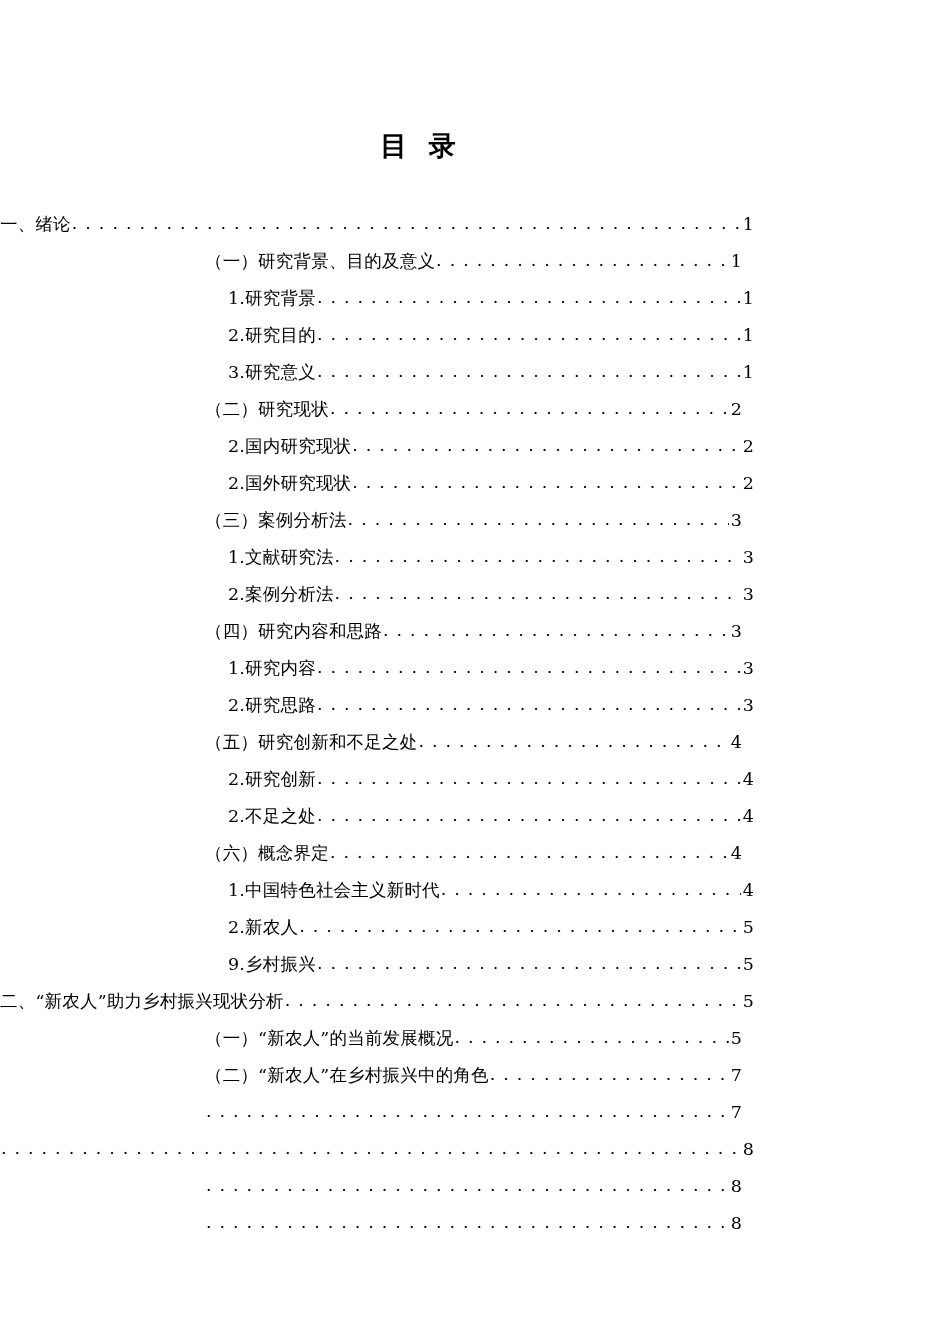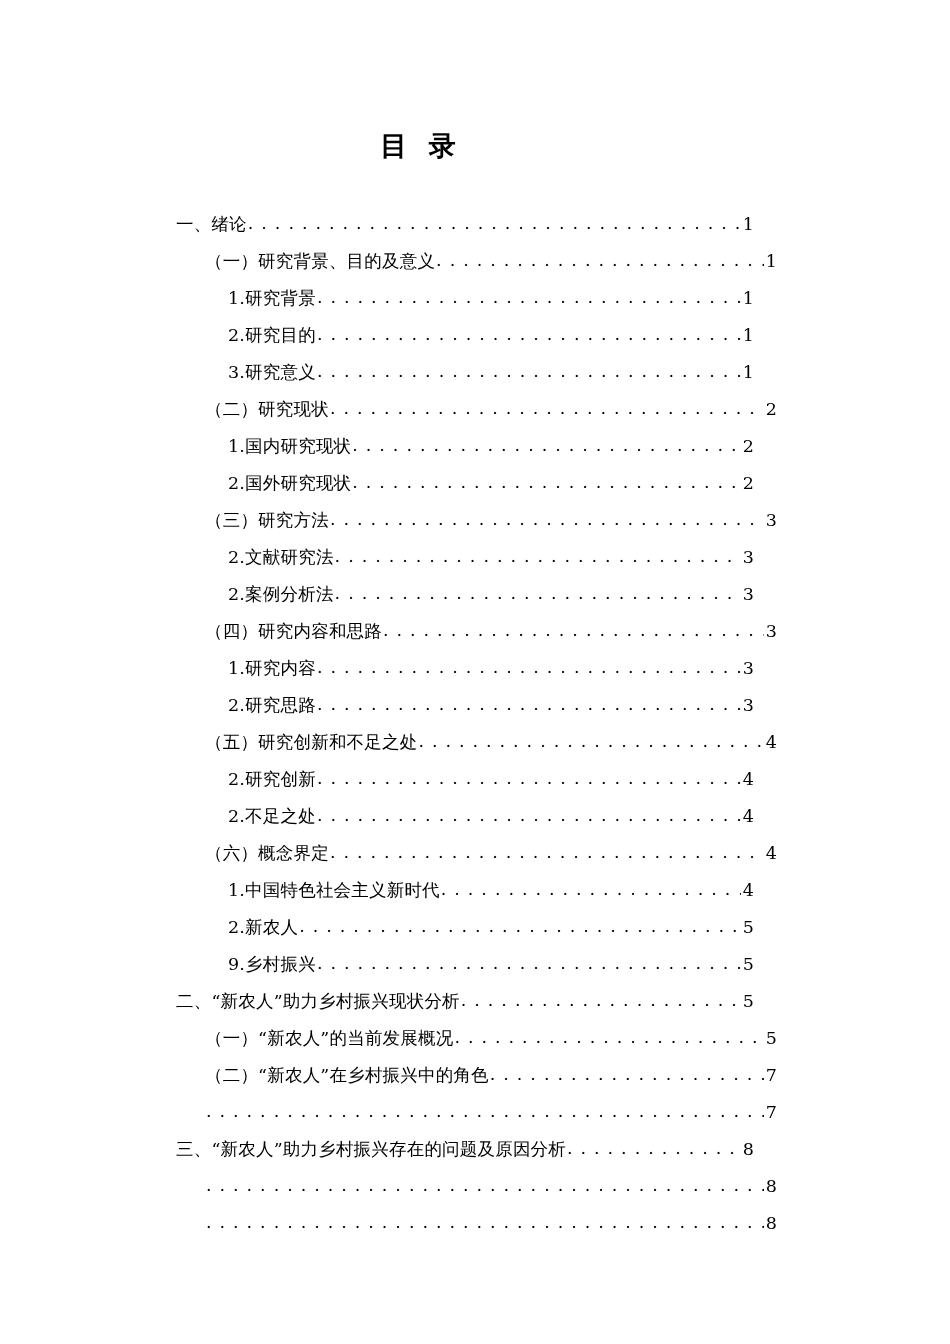--- a/index.html
+++ b/index.html
@@ -62,22 +62,22 @@
     position: relative;
     top: -1px;
   }
   .toc-entry .page-no {
     flex: 0 0 auto;
     text-align: right;
     min-width: 12px;
     font-family: "DejaVu Serif", "Liberation Serif", serif;
   }
   
-  .lvl-1 { margin-left: 176px; margin-right: 88px; }
-  .lvl-2 { margin-left: 205px; margin-right: 65px; }
+  .lvl-1 { margin-right: 88px; }
+  .lvl-2 { margin-left: 205px; margin-right: 100px; }
   .lvl-3 { margin-left: 228px; margin-right: 88px; }
 </style>
 </head>
 <body>
 
 <div class="page">
   <h1 class="toc-title">目 录</h1>
   <ul class="toc-list">
       <li class="toc-entry lvl-1">
         <span class="label">一、绪论</span>
@@ -103,36 +103,36 @@
         <span class="label">3.研究意义</span>
         <span class="dots">. . . . . . . . . . . . . . . . . . . . . . . . . . . . . . . . . . . . . . . . . . . . . . . . . . . . . . . . . . . . . . . . . . . . . . . . . . . . . . . . . . . . . . . . . . . . . . . . . . . . . . . . . . . . . . . . . . . . . . . . . . . . . . . . . . . . . . . . . . . . . . . . . . . . . . . .</span>
         <span class="page-no">1</span>
       </li>
       <li class="toc-entry lvl-2">
         <span class="label">（二）研究现状</span>
         <span class="dots">. . . . . . . . . . . . . . . . . . . . . . . . . . . . . . . . . . . . . . . . . . . . . . . . . . . . . . . . . . . . . . . . . . . . . . . . . . . . . . . . . . . . . . . . . . . . . . . . . . . . . . . . . . . . . . . . . . . . . . . . . . . . . . . . . . . . . . . . . . . . . . . . . . . . . . . .</span>
         <span class="page-no">2</span>
       </li>
       <li class="toc-entry lvl-3">
-        <span class="label">1.国内研究现状</span>
+        <span class="label">2.国内研究现状</span>
         <span class="dots">. . . . . . . . . . . . . . . . . . . . . . . . . . . . . . . . . . . . . . . . . . . . . . . . . . . . . . . . . . . . . . . . . . . . . . . . . . . . . . . . . . . . . . . . . . . . . . . . . . . . . . . . . . . . . . . . . . . . . . . . . . . . . . . . . . . . . . . . . . . . . . . . . . . . . . . .</span>
         <span class="page-no">2</span>
       </li>
       <li class="toc-entry lvl-3">
         <span class="label">2.国外研究现状</span>
         <span class="dots">. . . . . . . . . . . . . . . . . . . . . . . . . . . . . . . . . . . . . . . . . . . . . . . . . . . . . . . . . . . . . . . . . . . . . . . . . . . . . . . . . . . . . . . . . . . . . . . . . . . . . . . . . . . . . . . . . . . . . . . . . . . . . . . . . . . . . . . . . . . . . . . . . . . . . . . .</span>
         <span class="page-no">2</span>
       </li>
       <li class="toc-entry lvl-2">
-        <span class="label">（三）研究方法</span>
-        <span class="dots">. . . . . . . . . . . . . . . . . . . . . . . . . . . . . . . . . . . . . . . . . . . . . . . . . . . . . . . . . . . . . . . . . . . . . . . . . . . . . . . . . . . . . . . . . . . . . . . . . . . . . . . . . . . . . . . . . . . . . . . . . . . . . . . . . . . . . . . . . . . . . . . . . . . . . . . .</span>
-        <span class="page-no">3</span>
-      </li>
-      <li class="toc-entry lvl-3">
-        <span class="label">2.文献研究法</span>
+        <span class="label">（三）案例分析法</span>
+        <span class="dots">. . . . . . . . . . . . . . . . . . . . . . . . . . . . . . . . . . . . . . . . . . . . . . . . . . . . . . . . . . . . . . . . . . . . . . . . . . . . . . . . . . . . . . . . . . . . . . . . . . . . . . . . . . . . . . . . . . . . . . . . . . . . . . . . . . . . . . . . . . . . . . . . . . . . . . . .</span>
+        <span class="page-no">3</span>
+      </li>
+      <li class="toc-entry lvl-3">
+        <span class="label">1.文献研究法</span>
         <span class="dots">. . . . . . . . . . . . . . . . . . . . . . . . . . . . . . . . . . . . . . . . . . . . . . . . . . . . . . . . . . . . . . . . . . . . . . . . . . . . . . . . . . . . . . . . . . . . . . . . . . . . . . . . . . . . . . . . . . . . . . . . . . . . . . . . . . . . . . . . . . . . . . . . . . . . . . . .</span>
         <span class="page-no">3</span>
       </li>
       <li class="toc-entry lvl-3">
         <span class="label">2.案例分析法</span>
         <span class="dots">. . . . . . . . . . . . . . . . . . . . . . . . . . . . . . . . . . . . . . . . . . . . . . . . . . . . . . . . . . . . . . . . . . . . . . . . . . . . . . . . . . . . . . . . . . . . . . . . . . . . . . . . . . . . . . . . . . . . . . . . . . . . . . . . . . . . . . . . . . . . . . . . . . . . . . . .</span>
         <span class="page-no">3</span>
       </li>
       <li class="toc-entry lvl-2">
         <span class="label">（四）研究内容和思路</span>
@@ -197,21 +197,20 @@
       <li class="toc-entry lvl-2">
         <span class="label">（二）“新农人”在乡村振兴中的角色</span>
         <span class="dots">. . . . . . . . . . . . . . . . . . . . . . . . . . . . . . . . . . . . . . . . . . . . . . . . . . . . . . . . . . . . . . . . . . . . . . . . . . . . . . . . . . . . . . . . . . . . . . . . . . . . . . . . . . . . . . . . . . . . . . . . . . . . . . . . . . . . . . . . . . . . . . . . . . . . . . . .</span>
         <span class="page-no">7</span>
       </li>
       <li class="toc-entry lvl-2">
         <span class="dots">. . . . . . . . . . . . . . . . . . . . . . . . . . . . . . . . . . . . . . . . . . . . . . . . . . . . . . . . . . . . . . . . . . . . . . . . . . . . . . . . . . . . . . . . . . . . . . . . . . . . . . . . . . . . . . . . . . . . . . . . . . . . . . . . . . . . . . . . . . . . . . . . . . . . . . . .</span>
         <span class="page-no">7</span>
       </li>
       <li class="toc-entry lvl-1">
-        <span class="label">三、“新农人”助力乡村振兴存在的问题及原因分析</span>
         <span class="dots">. . . . . . . . . . . . . . . . . . . . . . . . . . . . . . . . . . . . . . . . . . . . . . . . . . . . . . . . . . . . . . . . . . . . . . . . . . . . . . . . . . . . . . . . . . . . . . . . . . . . . . . . . . . . . . . . . . . . . . . . . . . . . . . . . . . . . . . . . . . . . . . . . . . . . . . .</span>
         <span class="page-no">8</span>
       </li>
       <li class="toc-entry lvl-2">
         <span class="dots">. . . . . . . . . . . . . . . . . . . . . . . . . . . . . . . . . . . . . . . . . . . . . . . . . . . . . . . . . . . . . . . . . . . . . . . . . . . . . . . . . . . . . . . . . . . . . . . . . . . . . . . . . . . . . . . . . . . . . . . . . . . . . . . . . . . . . . . . . . . . . . . . . . . . . . . .</span>
         <span class="page-no">8</span>
       </li>
       <li class="toc-entry lvl-2">
         <span class="dots">. . . . . . . . . . . . . . . . . . . . . . . . . . . . . . . . . . . . . . . . . . . . . . . . . . . . . . . . . . . . . . . . . . . . . . . . . . . . . . . . . . . . . . . . . . . . . . . . . . . . . . . . . . . . . . . . . . . . . . . . . . . . . . . . . . . . . . . . . . . . . . . . . . . . . . . .</span>
         <span class="page-no">8</span>

